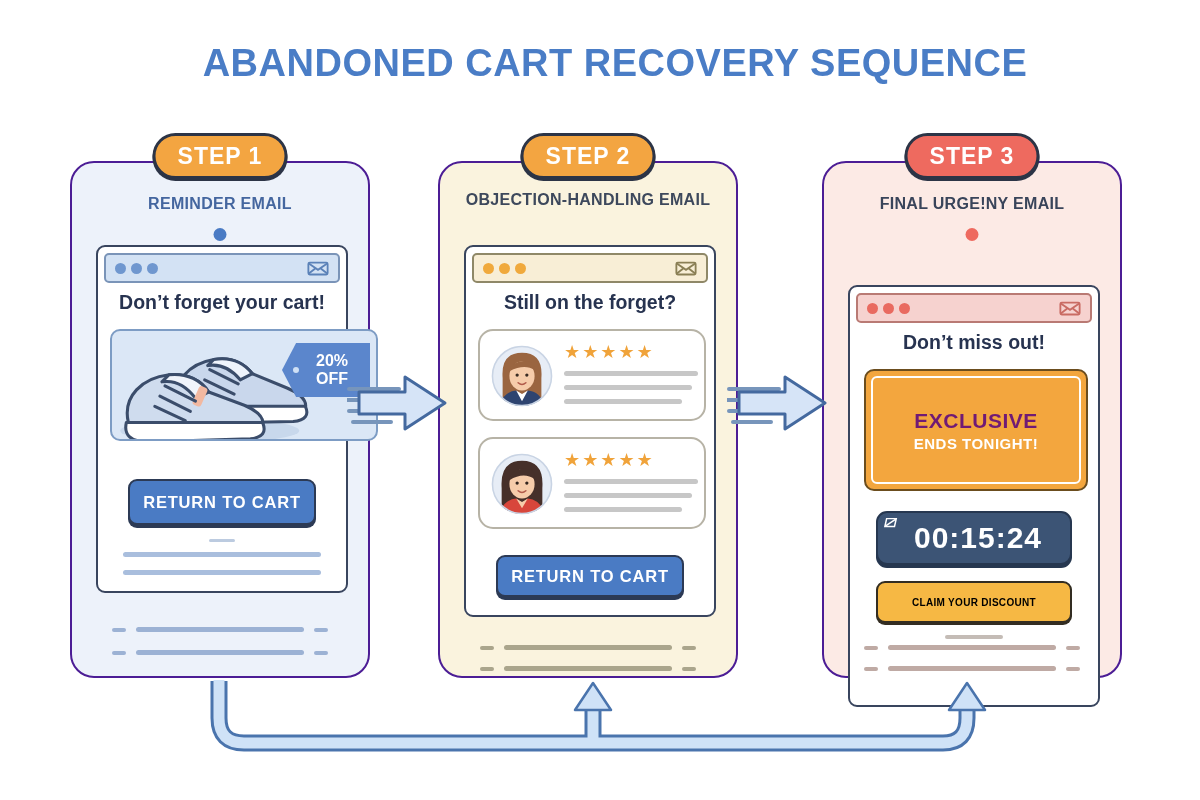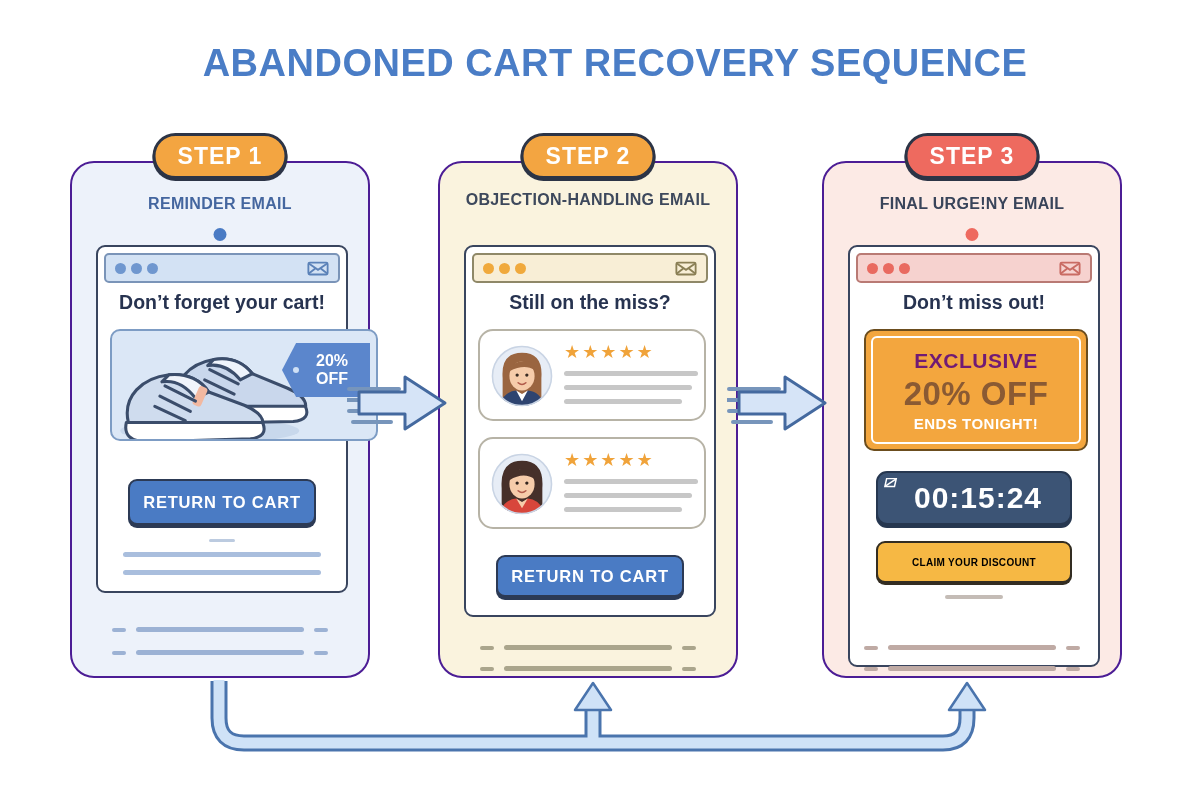--- a/index.html
+++ b/index.html
@@ -33,21 +33,21 @@
          width:13px; height:13px; border-radius:50%; }
   .card1 .dot { top:65px; background:#4a7bc4; }
   .card2 .dot { top:86px; background:#8b9097; }
   .card3 .dot { top:65px; background:#ee6a5f; }
 
   
   .window { position:absolute; left:24px; width:252px; top:82px;
             background:#ffffff; border:2px solid #39455e; border-radius:9px; }
   .card1 .window { height:348px; }
   .card2 .window { height:372px; }
-  .card3 .window { height:422px; }
+  .card3 .window { height:422px;margin-top:40px; }
 
   .winhead { position:absolute; left:6px; right:6px; top:6px; height:30px;
              border-radius:5px; display:flex; align-items:center; padding:0 9px; }
   .wh1 { background:#d3e2f4; border:2px solid #7a94b8; }
   .wh2 { background:#f8eed6; border:2px solid #8f8868; }
   .wh3 { background:#f6d2cf; border:2px solid #b97a74; }
   .wdot { width:11px; height:11px; border-radius:50%; margin-right:5px; }
   .wh1 .wdot { background:#6f97cf; }
   .wh2 .wdot { background:#f0a93c; }
   .wh3 .wdot { background:#e96a60; }
@@ -212,21 +212,21 @@
           <svg viewBox="0 0 24 16" width="22" height="15">
               <g fill="none" stroke="#8a7f55" stroke-width="2">
             <rect x="1.5" y="1.5" width="21" height="13" rx="1.5"></rect>
             <path d="M2 2.5 L12 9.5 L22 2.5"></path>
                 <path d="M2 13.5 L9 8"></path>
                 <path d="M22 13.5 L15 8"></path>
           </g>
             </svg>
         </span>
       </div>
-      <div class="subject">Still on the miss?</div>
+      <div class="subject">Still on the forget?</div>
 
       <div class="testimonial t1">
         <svg class="avatar" viewBox="0 0 64 64">
           <defs>
               <clipPath id="ac1">
                 <circle cx="32" cy="32" r="31"></circle>
               </clipPath>
             </defs>
           <g clip-path="url(#ac1)">
             <circle cx="32" cy="32" r="31" fill="#e7edf6"></circle>
@@ -307,21 +307,20 @@
                 <path d="M22 13.5 L15 8"></path>
           </g>
             </svg>
         </span>
       </div>
       <div class="subject">Don’t miss out!</div>
 
       <div class="offer">
         <div class="inner">
           <span class="o1">EXCLUSIVE</span>
-          <span class="o2">20% OFF</span>
           <span class="o3">ENDS TONIGHT!</span>
         </div>
       </div>
 
       <div class="timer">
         <span class="ticon">
           <svg viewBox="0 0 18 16" width="16" height="14">
               <g fill="none" stroke="#ffffff" stroke-width="1.7">
             <path d="M4 3 L15 3 L13 12 L2 12 Z"></path>
                 <path d="M2.5 11.5 L14.5 3.5"></path>

